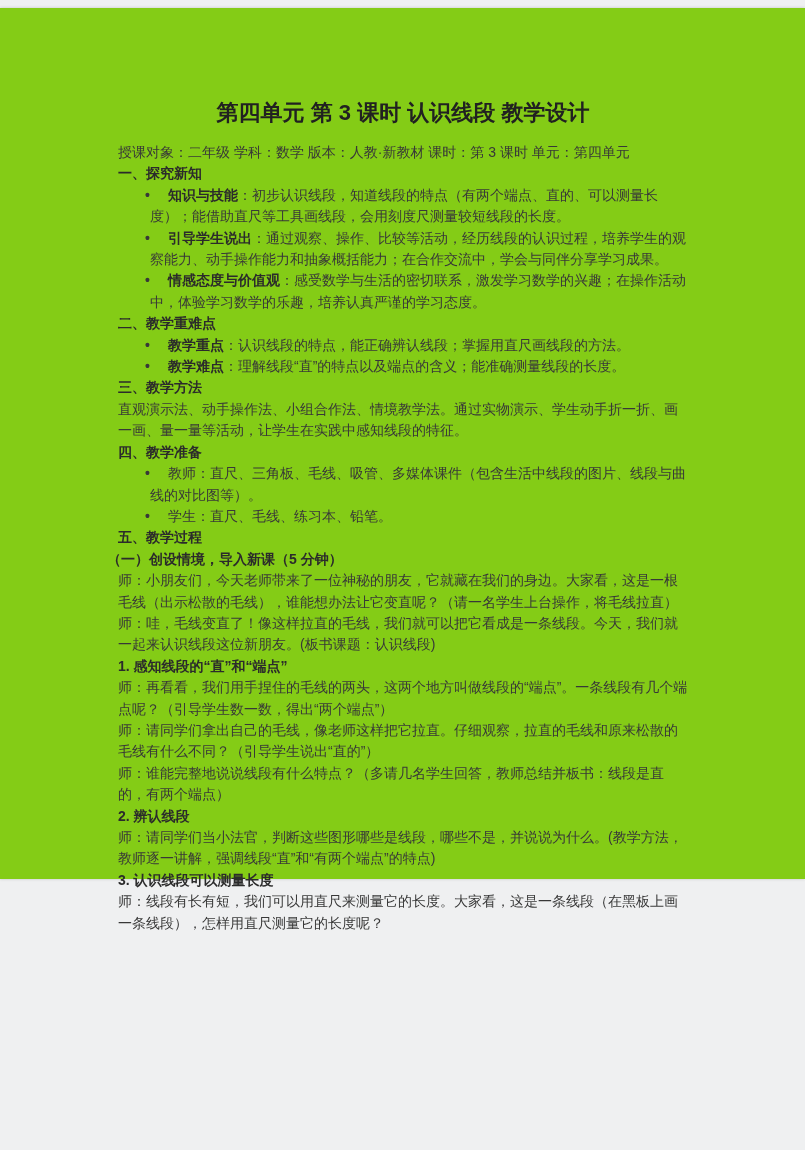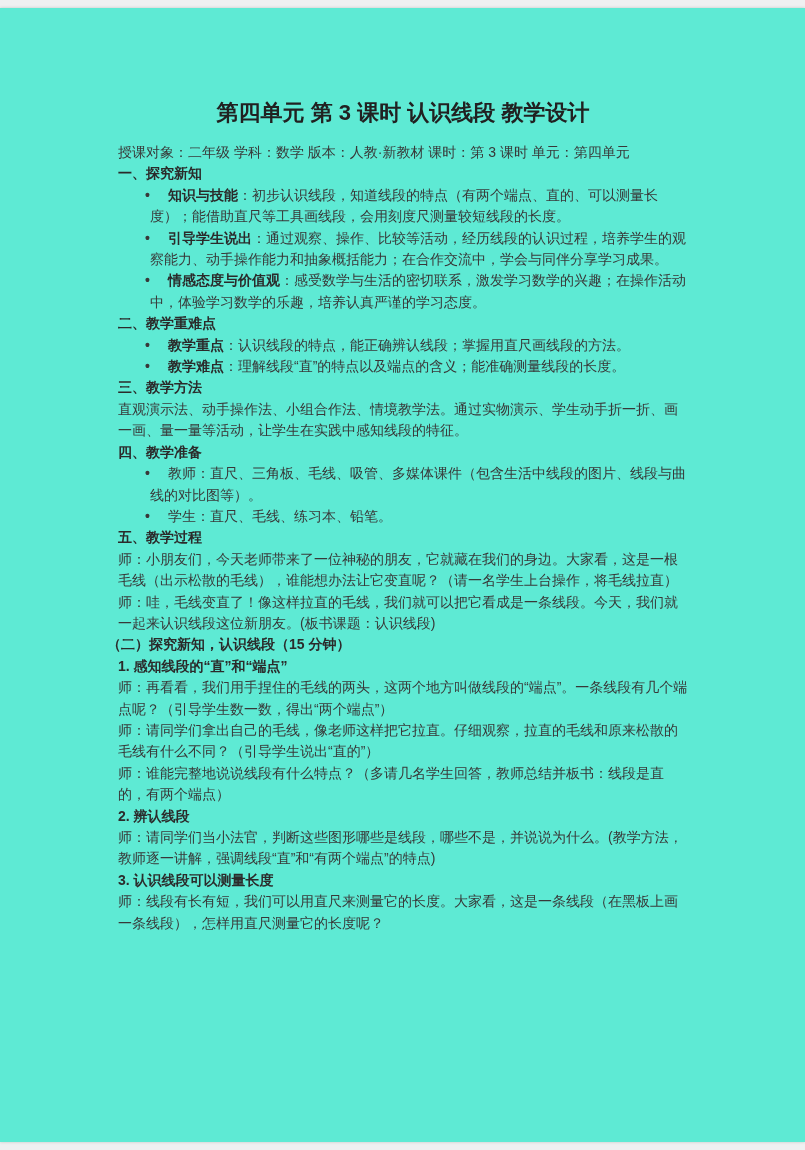--- a/index.html
+++ b/index.html
@@ -5,22 +5,22 @@
   html,body { margin:0; padding:0; }
   body {
     width:805px; height:1150px;
     background:#eff0f1;
     font-family:"Liberation Sans", sans-serif;
     -webkit-font-smoothing:antialiased;
     overflow:hidden;
   }
   .page {
     position:absolute; top:8px; left:0;
-    width:805px; height:1134px;
-    background:#5eead4;
+    width:805px; height:871px;
+    background:#84cc16;
     box-shadow:0 0 3px rgba(0,0,0,0.18);
   }
   .content {
     padding:90px 117px 0 118px;
     color:#383838;
     font-size:14px;
     line-height:21.4px;
   }
   .doc-title {
     margin:0 0 14px 0;
@@ -69,23 +69,23 @@
           <li><span class="bullet-icon">•</span><strong>教学难点</strong><span>：理解线段“直”的特点以及端点的含义；能准确测量线段的长度。</span></li>
         </ul>
         <p class="block heading">三、教学方法</p>
         <p class="block paragraph">直观演示法、动手操作法、小组合作法、情境教学法。通过实物演示、学生动手折一折、画一画、量一量等活动，让学生在实践中感知线段的特征。</p>
         <p class="block heading">四、教学准备</p>
         <ul class="bullet-list">
           <li><span class="bullet-icon">•</span><span>教师：直尺、三角板、毛线、吸管、多媒体课件（包含生活中线段的图片、线段与曲线的对比图等）。</span></li>
           <li><span class="bullet-icon">•</span><span>学生：直尺、毛线、练习本、铅笔。</span></li>
         </ul>
         <p class="block heading">五、教学过程</p>
+        <p class="block subheading outdent">（一）创设情境，导入新课（5 分钟）</p>
         <p class="block paragraph">师：小朋友们，今天老师带来了一位神秘的朋友，它就藏在我们的身边。大家看，这是一根毛线（出示松散的毛线），谁能想办法让它变直呢？（请一名学生上台操作，将毛线拉直）</p>
         <p class="block paragraph">师：哇，毛线变直了！像这样拉直的毛线，我们就可以把它看成是一条线段。今天，我们就一起来认识线段这位新朋友。(板书课题：认识线段)</p>
-        <p class="block subheading outdent">（二）探究新知，认识线段（15 分钟）</p>
         <p class="block subheading">1. 感知线段的“直”和“端点”</p>
         <p class="block paragraph">师：再看看，我们用手捏住的毛线的两头，这两个地方叫做线段的“端点”。一条线段有几个端点呢？（引导学生数一数，得出“两个端点”）</p>
         <p class="block paragraph">师：请同学们拿出自己的毛线，像老师这样把它拉直。仔细观察，拉直的毛线和原来松散的毛线有什么不同？（引导学生说出“直的”）</p>
         <p class="block paragraph">师：谁能完整地说说线段有什么特点？（多请几名学生回答，教师总结并板书：线段是直的，有两个端点）</p>
         <p class="block subheading">2. 辨认线段</p>
         <p class="block paragraph">师：请同学们当小法官，判断这些图形哪些是线段，哪些不是，并说说为什么。(教学方法，教师逐一讲解，强调线段“直”和“有两个端点”的特点)</p>
         <p class="block subheading">3. 认识线段可以测量长度</p>
         <p class="block paragraph">师：线段有长有短，我们可以用直尺来测量它的长度。大家看，这是一条线段（在黑板上画一条线段），怎样用直尺测量它的长度呢？</p>
       </div>
   </div>

